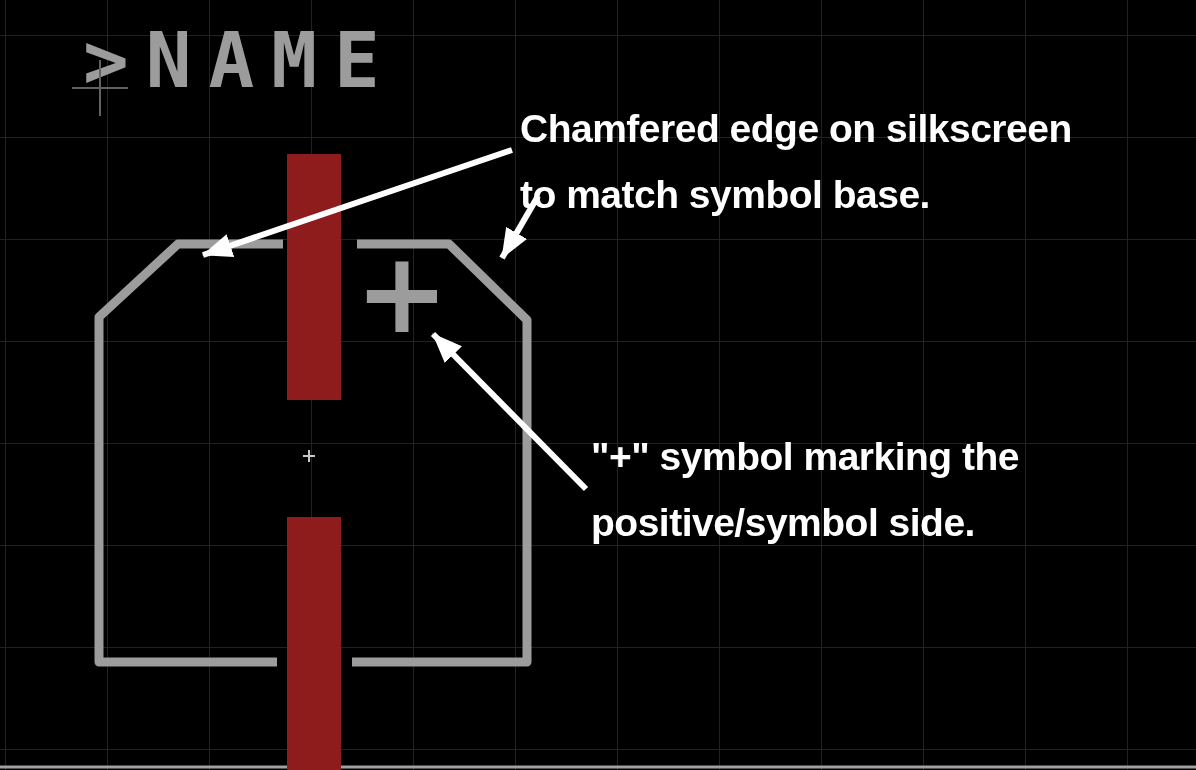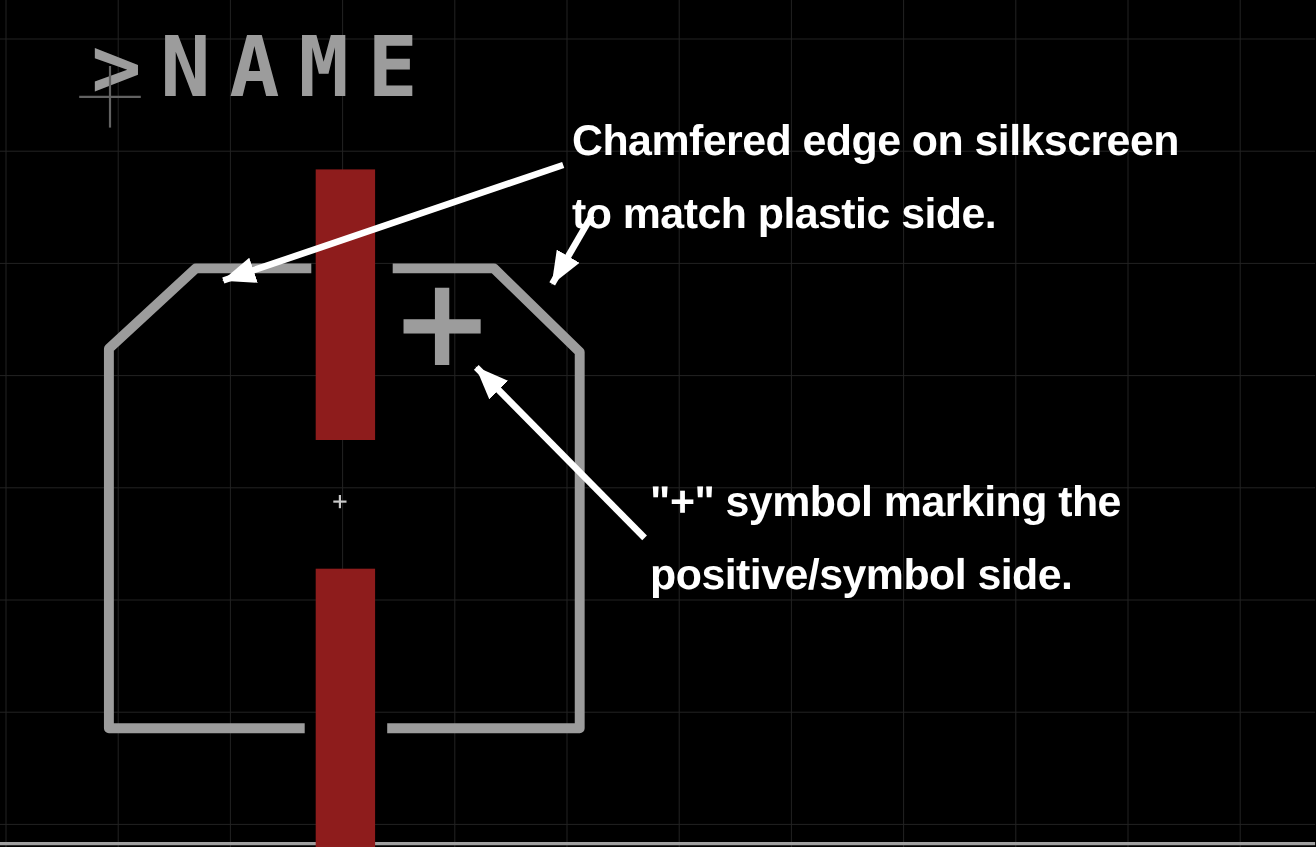--- a/index.html
+++ b/index.html
@@ -87,21 +87,21 @@
       <line class="center-mark" x1="309" y1="450" x2="309" y2="462"></line>
     </g>
 
     <line class="arrow" x1="512" y1="150" x2="203" y2="255" marker-end="url(#arrowhead)"></line>
     <line class="arrow" x1="538" y1="196" x2="502" y2="258" marker-end="url(#arrowhead)"></line>
     <line class="arrow" x1="586" y1="489" x2="433" y2="334" marker-end="url(#arrowhead)"></line>
   </svg>
 
   <div class="annotation" style="left:520px;top:96px;">
     <div>Chamfered edge on silkscreen</div>
-    <div>to match plastic side.</div>
+    <div>to match symbol base.</div>
   </div>
 
   <div class="annotation" style="left:591px;top:424px;">
     <div>"+" symbol marking the</div>
     <div>positive/symbol side.</div>
   </div>
 
 </div>
 
 </body></html>

